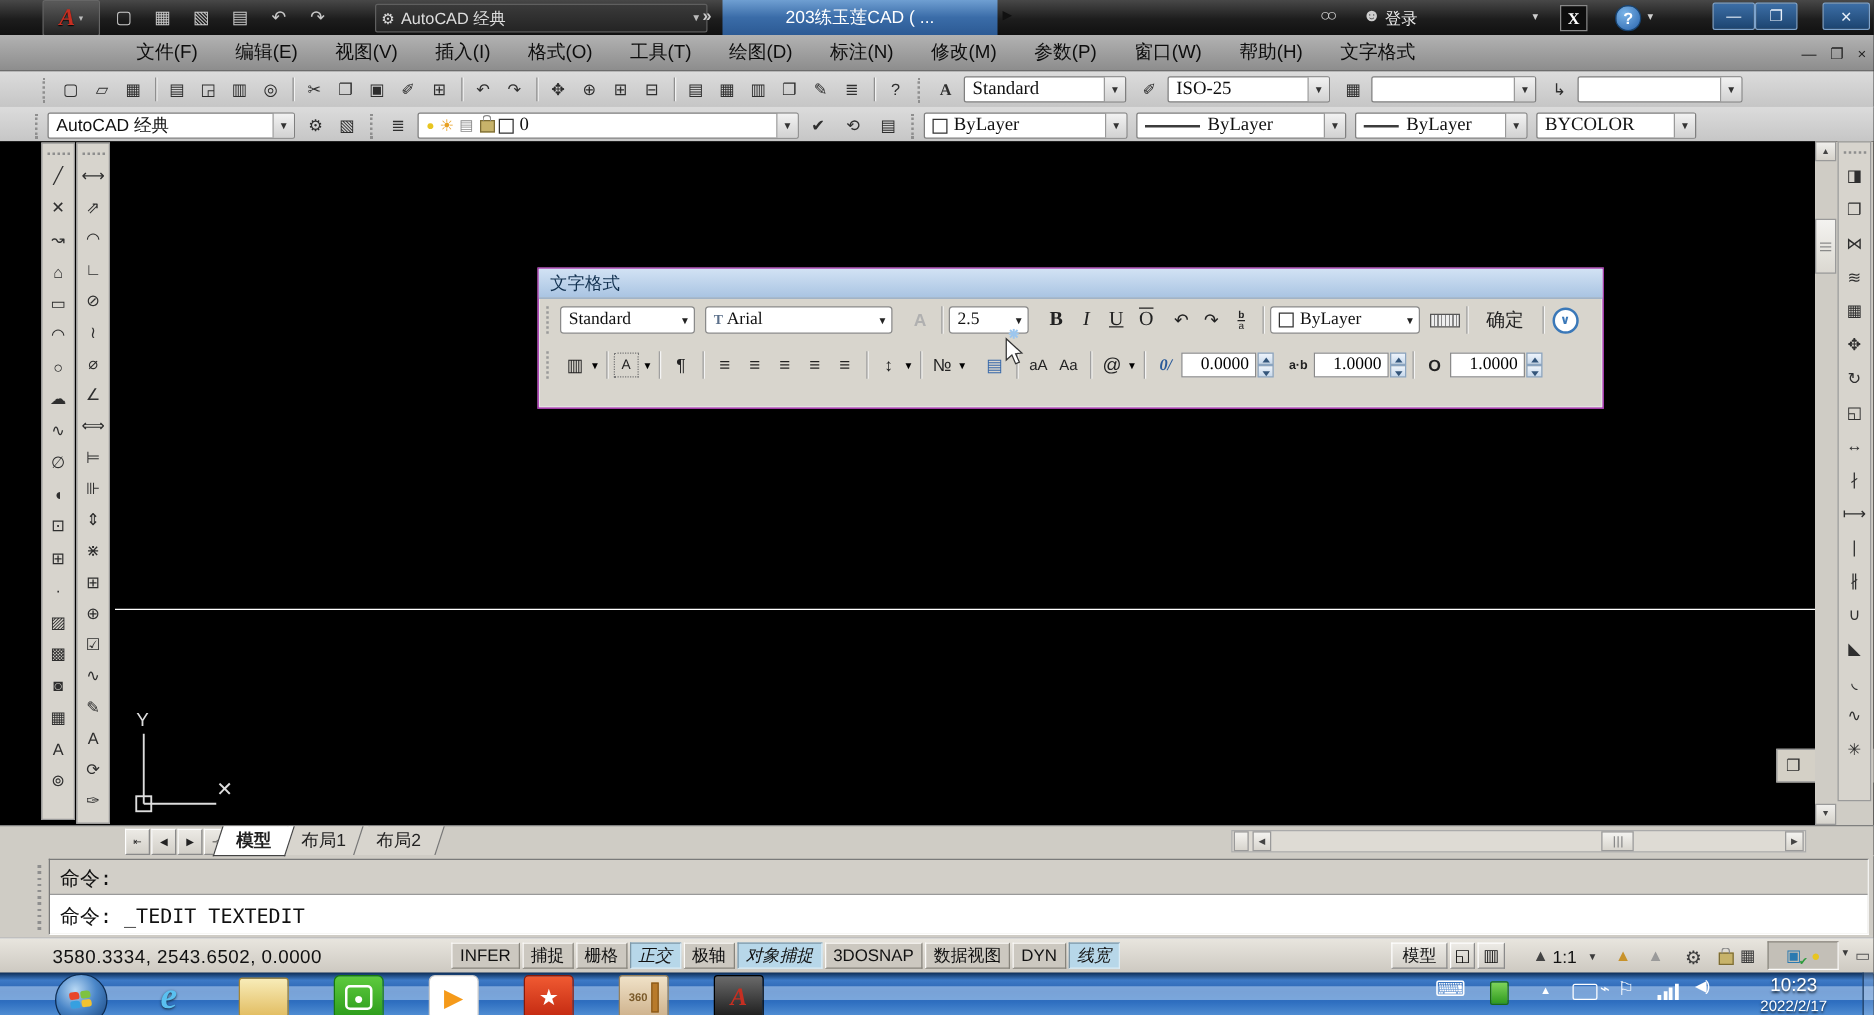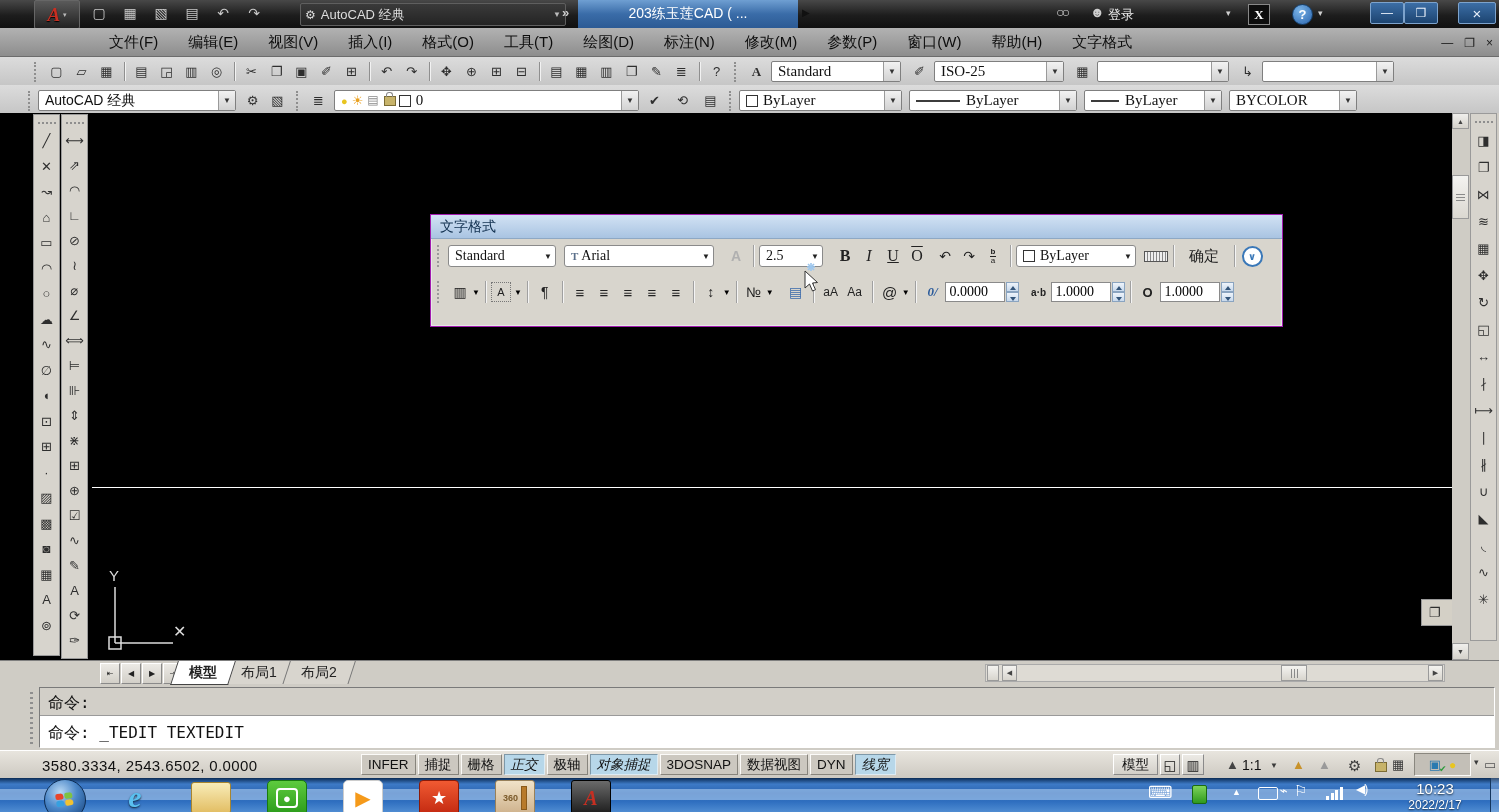--- a/index.html
+++ b/index.html
@@ -105,21 +105,21 @@
   .dcombo{height:22px;background:#fff;border:1px solid #8a8a8a;border-radius:3px;display:flex;align-items:center;
     padding:0 3px 0 6px;box-sizing:border-box;font:14px "Liberation Serif","DejaVu Serif",serif;color:#111;}
   .dcombo .dd2{margin-left:auto;font-size:8px;color:#222;padding-left:5px;}
   .serifb{font-family:"Liberation Serif","DejaVu Serif",serif;font-size:16px;}
   .spin{width:13px;height:20px;display:flex;flex-direction:column;margin-left:1px;flex:none;}
   .spin i{flex:1;background:linear-gradient(#eef4fb,#c8d9ec);border:1px solid #8aa4c0;position:relative;}
   .spin i::after{content:"";position:absolute;left:3px;border-left:3px solid transparent;border-right:3px solid transparent;}
   .spin i.up::after{top:3px;border-bottom:4px solid #33557a;}
   .spin i.dn::after{top:4px;border-top:4px solid #33557a;}
   .numfield{height:20px;background:#fff;border:1px solid #8a8a8a;display:flex;align-items:center;
-    padding-left:4px;box-sizing:border-box;font:14px "Liberation Serif","DejaVu Serif",serif;}
+    padding-left:15px;box-sizing:border-box;font:14px "Liberation Serif","DejaVu Serif",serif;}
   .opt-circle{width:17px;height:17px;border-radius:50%;border:2px solid #3a78b8;color:#3a78b8;
     display:flex;align-items:center;justify-content:center;font-size:10px;font-weight:bold;background:#fff;}
   .ruler-ic{width:22px;height:9px;border:1px solid #555;
     background:repeating-linear-gradient(90deg,#eee 0 2px,#888 2px 3px);}
   .stack-ic{display:flex;flex-direction:column;align-items:center;font-size:8px;line-height:1;color:#222;}
   .stack-ic b{border-bottom:1px solid #222;padding:0 1px;}
 
   
   .tabsrow{position:absolute;left:0;top:660px;width:1499px;height:24px;background:#cfccc5;
     border-top:1px solid #7f7f7f;}

